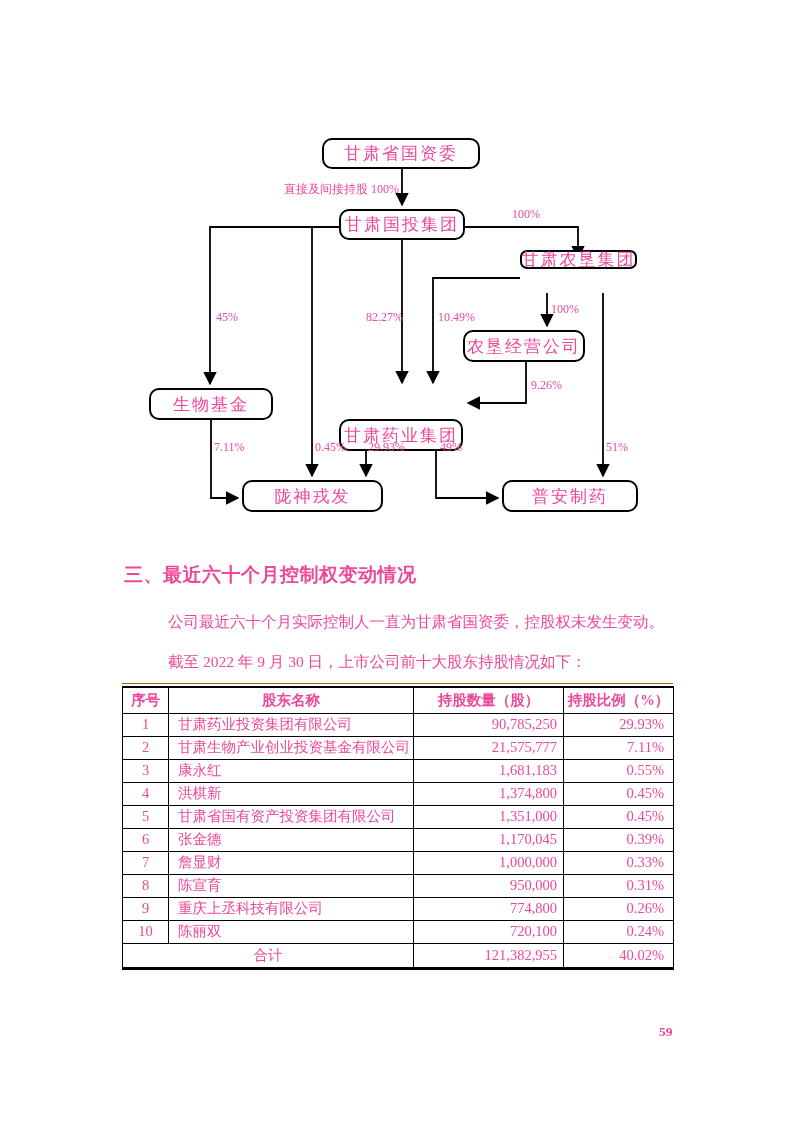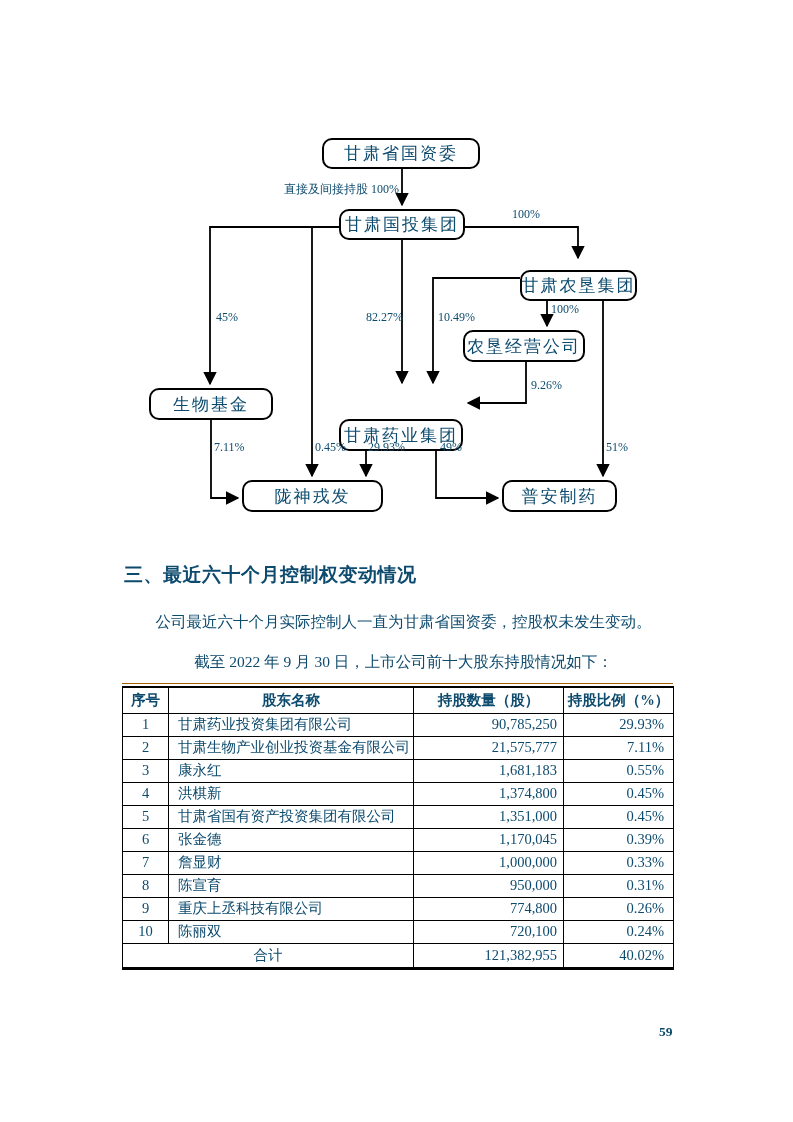--- a/index.html
+++ b/index.html
@@ -1,56 +1,56 @@
 <!DOCTYPE html>
 <html><head>
 <meta charset="utf-8">
 <style>
   * { margin:0; padding:0; box-sizing:border-box; }
   html,body { background:#ffffff; }
   .page {
-    position:relative; width:793px; height:1122px; background:#fff; color:#0c4a6e;
+    position:relative; width:793px; height:1122px; background:#fff; color:#ec4899;
     font-family:"Liberation Serif","DejaVu Serif",serif; overflow:hidden;
   }
   
   .diagram { position:absolute; left:0; top:0; width:793px; height:540px; }
   .connectors { position:absolute; left:0; top:0; }
   .node {
     position:absolute; border:2px solid #000; border-radius:10px; background:#fff;
     display:flex; align-items:center; justify-content:center;
     font-size:17px; letter-spacing:2px; white-space:nowrap;
   }
   .node-a { left:322px; top:138px; width:158px; height:31px; }
   .node-b { left:339px; top:209px; width:126px; height:31px; }
-  .node-c { left:520px; top:270px; width:117px; height:31px; }
+  .node-c { left:520px; top:250px; width:117px; height:19px;border-radius:7px; }
   .node-d { left:463px; top:330px; width:122px; height:32px; }
   .node-e { left:149px; top:388px; width:124px; height:32px; }
   .node-f { left:339px; top:387px; width:124px; height:32px;margin-top:32px; }
   .node-g { left:242px; top:480px; width:141px; height:32px; }
-  .node-h { left:502px; top:480px; width:115px; height:32px; }
+  .node-h { left:502px; top:480px; width:136px; height:32px; }
   .elabel { position:absolute; font-size:12px; white-space:nowrap; }
   .el-1  { left:284px; top:181px; }
   .el-2  { left:512px; top:207px; }
   .el-3  { left:216px; top:310px; }
   .el-4  { left:315px; top:440px; }
   .el-5  { left:366px; top:310px; }
   .el-6  { left:438px; top:310px; }
   .el-7  { left:551px; top:302px; }
   .el-8  { left:531px; top:378px; }
   .el-9  { left:214px; top:440px; }
   .el-10 { left:368px; top:440px; }
   .el-11 { left:440px; top:440px; }
   .el-12 { left:606px; top:440px; }
   
   .sec-heading {
     position:absolute; left:124px; top:562px;
     font-family:"Liberation Sans","DejaVu Sans",sans-serif;
     font-weight:bold; font-size:19px; letter-spacing:0.5px;
   }
-  .para { position:absolute; left:113px; width:551px; font-size:15.5px; line-height:20px;text-align:center; }
+  .para { position:absolute; left:138px; width:551px; font-size:15.5px; line-height:20px; }
   .para-1 { top:612px; text-indent:30px; }
   .para-2 { top:652px; text-indent:30px; }
   
   .tbl-wrap {
     position:absolute; left:122px; top:683px; width:551px;
     border-top:1px solid #a16207; padding-top:2px;
   }
   table.shareholders {
     width:100%; border-collapse:collapse; table-layout:fixed;
     border-top:2px solid #000; border-bottom:3px solid #000;

